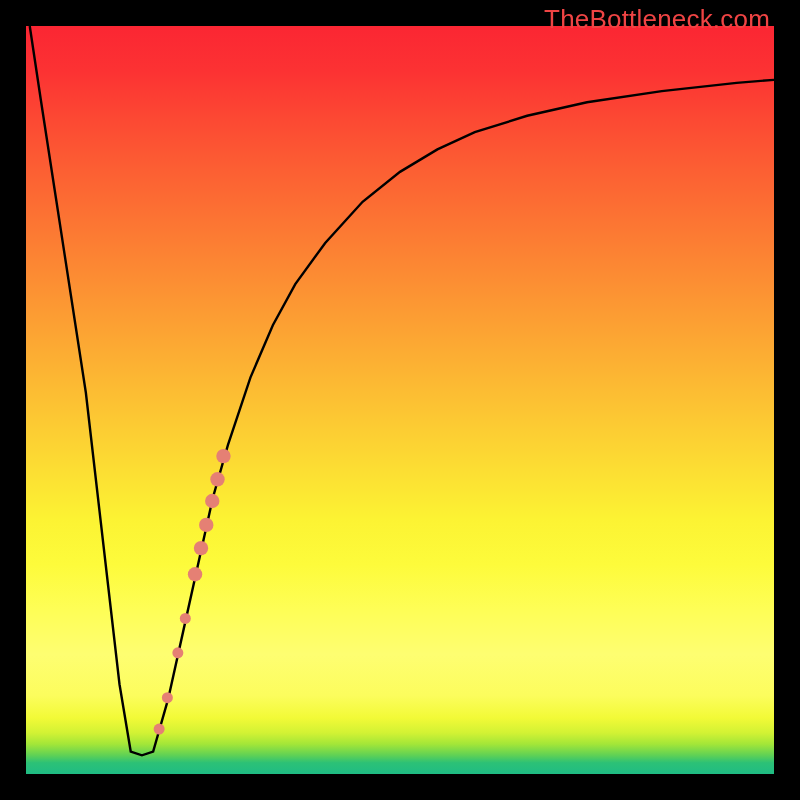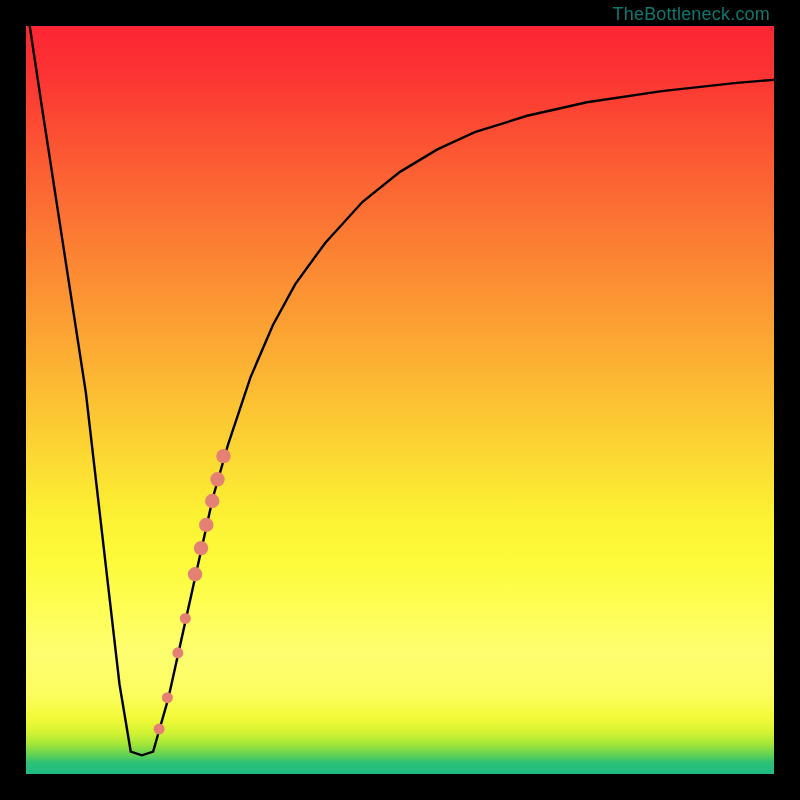--- a/index.html
+++ b/index.html
@@ -53,23 +53,23 @@
   );
 }
 svg.curve {
   position: absolute;
   inset: 0;
 }
 .watermark {
   position: absolute;
   top: 4px;
   right: 30px;
-  color: #0f766e;
+  color: #ef4444;
   font-family: Arial, Helvetica, sans-serif;
-  font-size: 18px;
+  font-size: 26px;
   letter-spacing: 0.2px;
   text-align: center;
 }
 </style>
 </head>
 <body>
 
 <div class="chart-container">
   <div class="plot-area">
     <div class="gradient-bg"></div>

